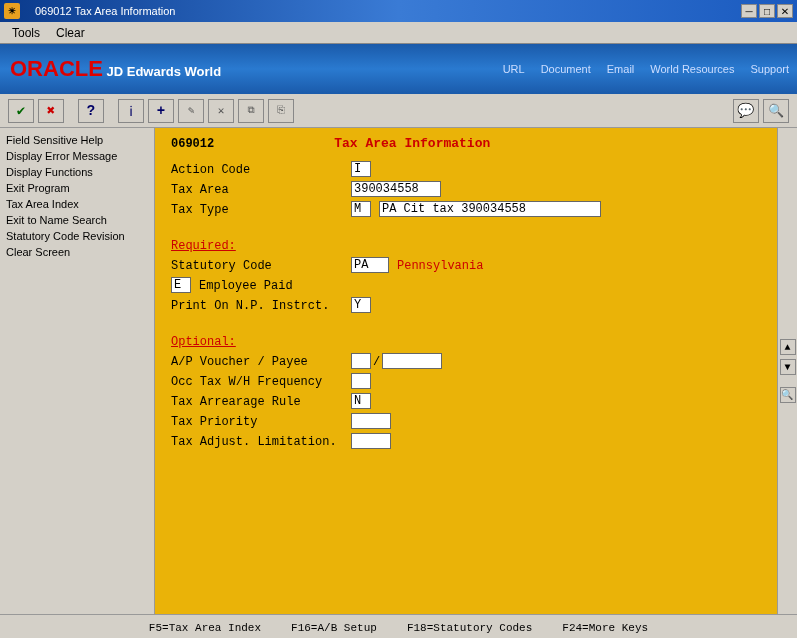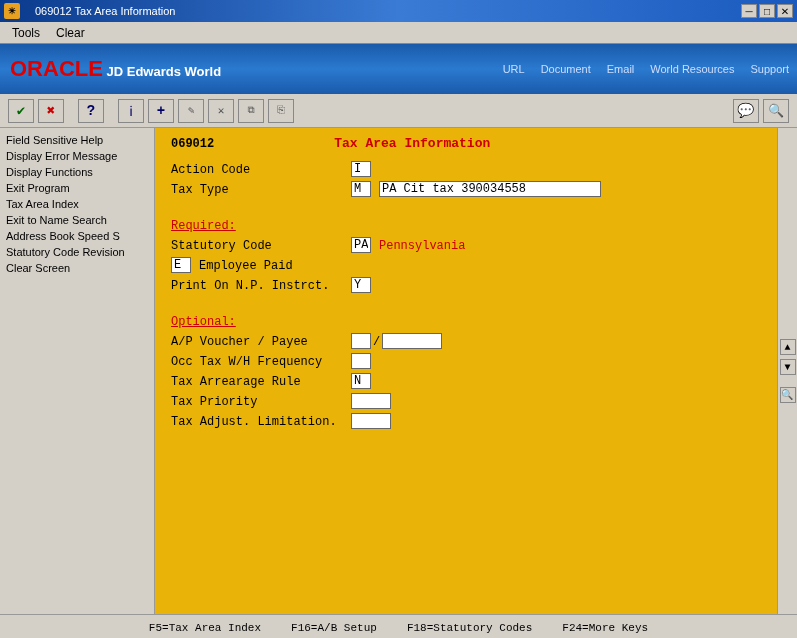--- a/index.html
+++ b/index.html
@@ -223,50 +223,53 @@
 
 <div id="main">
 
   <div id="sidebar">
     <div class="sidebar-item">Field Sensitive Help</div>
     <div class="sidebar-item">Display Error Message</div>
     <div class="sidebar-item">Display Functions</div>
     <div class="sidebar-item">Exit Program</div>
     <div class="sidebar-item">Tax Area Index</div>
     <div class="sidebar-item">Exit to Name Search</div>
-    <div class="sidebar-item">Address Book Speed S</div>
     <div class="sidebar-item">Statutory Code Revision</div>
     <div class="sidebar-item">Clear Screen</div>
   </div>
 
   <div id="content">
 
     <div class="form-header">
       <span class="form-id">069012</span>
       <span style="width:80px;"></span>
       <span class="form-title">Tax Area Information</span>
     </div>
 
     <div class="field-row">
       <span class="field-label">Action Code</span>
       <input class="field-input" style="width: 20px;" value="I">
     </div>
     <div class="field-row">
+      <span class="field-label">Tax Area</span>
+      <input class="field-input" style="width: 90px;" value="390034558">
+    </div>
+    <div class="field-row">
       <span class="field-label">Tax Type</span>
       <input class="field-input" style="width: 20px;" value="M">
       <span style="margin-left:8px;"></span>
       <input class="field-input" style="width: 222px;" value="PA Cit tax 390034558">
     </div>
 
     <div style="height:10px;"></div>
     <div class="section-label">Required:</div>
 
     <div class="field-row">
       <span class="field-label">Statutory Code</span>
-      <input class="field-input" style="width: 20px;" value="PA">
+      <input class="field-input" style="width: 38px;" value="PA">
       <span class="field-value-text red-text">Pennsylvania</span>
     </div>
     <div class="field-row">
       <input class="field-input" style="width: 20px;" value="E">
       <span class="field-value-text">Employee Paid</span>
     </div>
     <div class="field-row">
       <span class="field-label">Print On N.P. Instrct.</span>
       <input class="field-input" style="width: 20px;" value="Y">
     </div>

